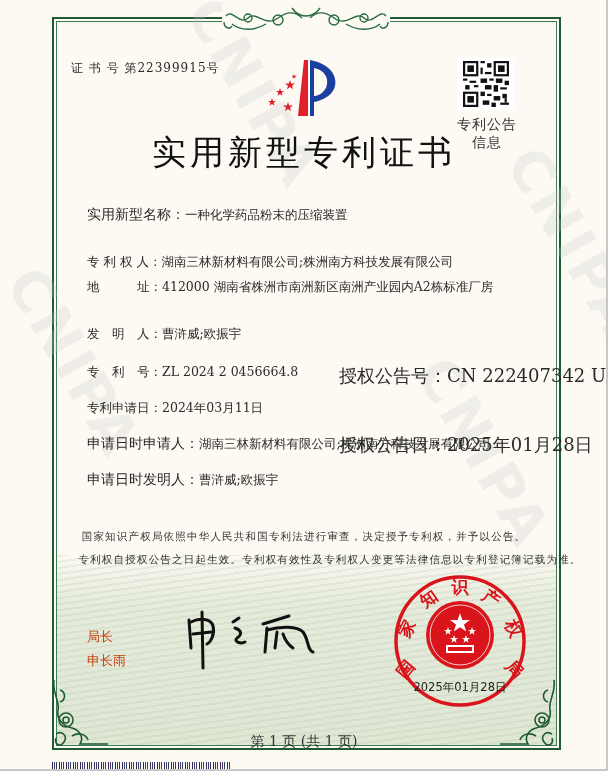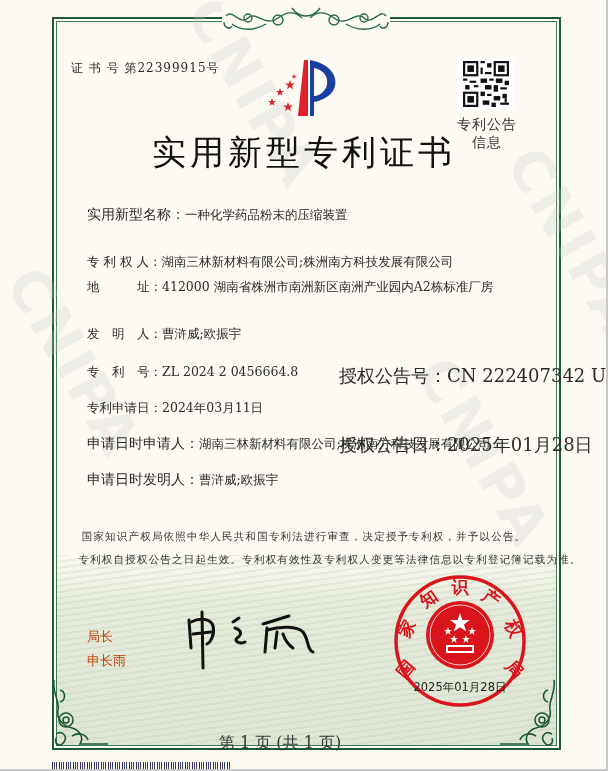--- a/index.html
+++ b/index.html
@@ -62,22 +62,22 @@
     font-size:10.5px; letter-spacing:1.2px; color:#333;
   }
   .director { position:absolute; left:87px; font-family:"DejaVu Sans", sans-serif; font-size:13px; color:#c2410c; }
   .signature { position:absolute; left:185px; top:608px; width:135px; height:62px; }
   .seal { position:absolute; left:392px; top:573px; width:136px; height:136px; }
   .seal-date {
     position:absolute; left:392px; top:680px; width:136px; text-align:center;
     font-family:"DejaVu Sans", sans-serif; font-size:11.5px; color:#222;
   }
   .page-no {
-    position:absolute; left:0; width:560px; top:733px; text-align:center;
-    font-size:16px; color:#333;
+    position:absolute; left:0; width:608px; top:733px; text-align:center;
+    font-size:14px; color:#333;
   }
   .barcode {
     position:absolute; left:52px; top:762px; width:178px; height:7px;
     background:repeating-linear-gradient(90deg, #2a2a5a 0 1px, #fcfaf2 1px 2px, #553366 2px 3px, #fcfaf2 3px 4px, #224466 4px 5px, #fcfaf2 5px 7px);
   }
 </style>
 </head>
 <body>
 
 <div class="edge-r"></div>

